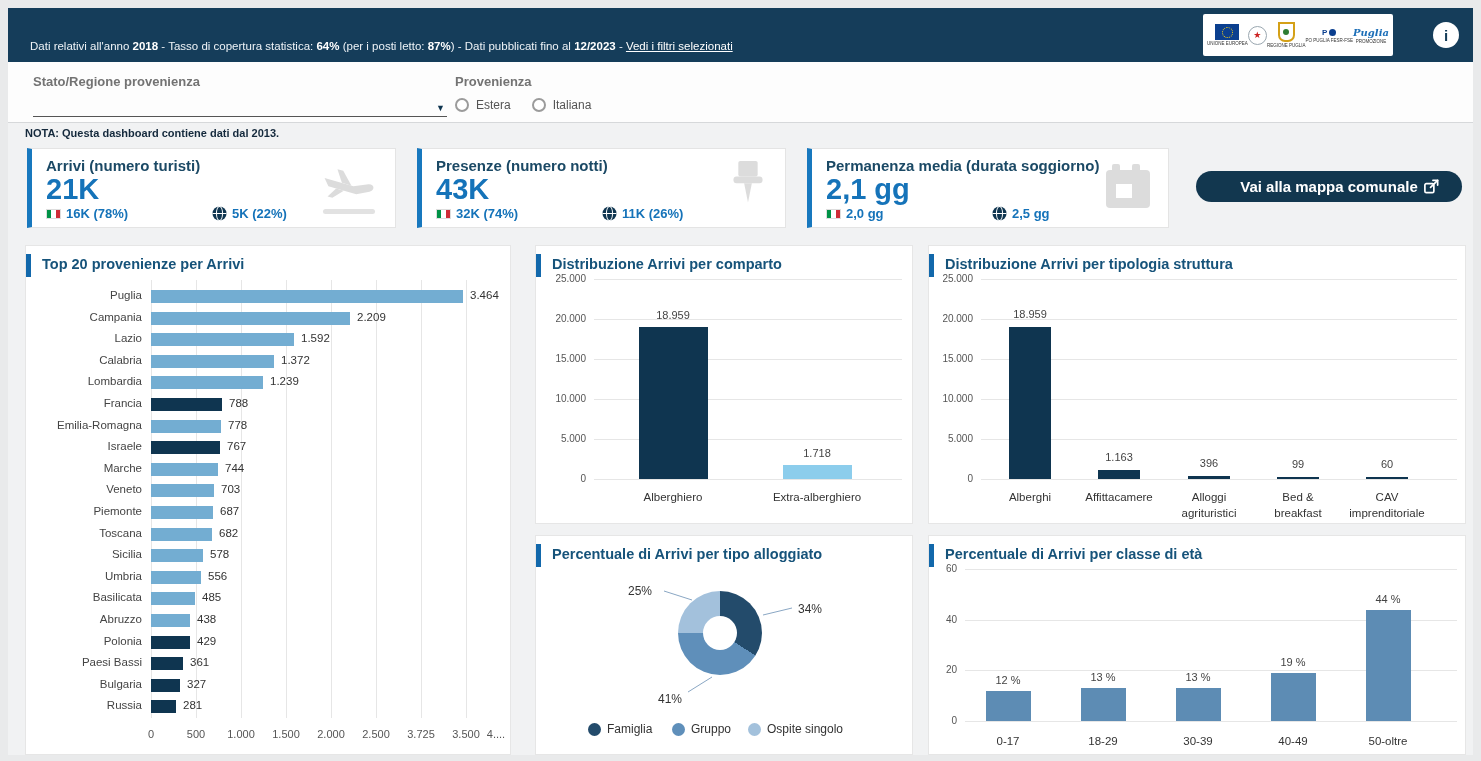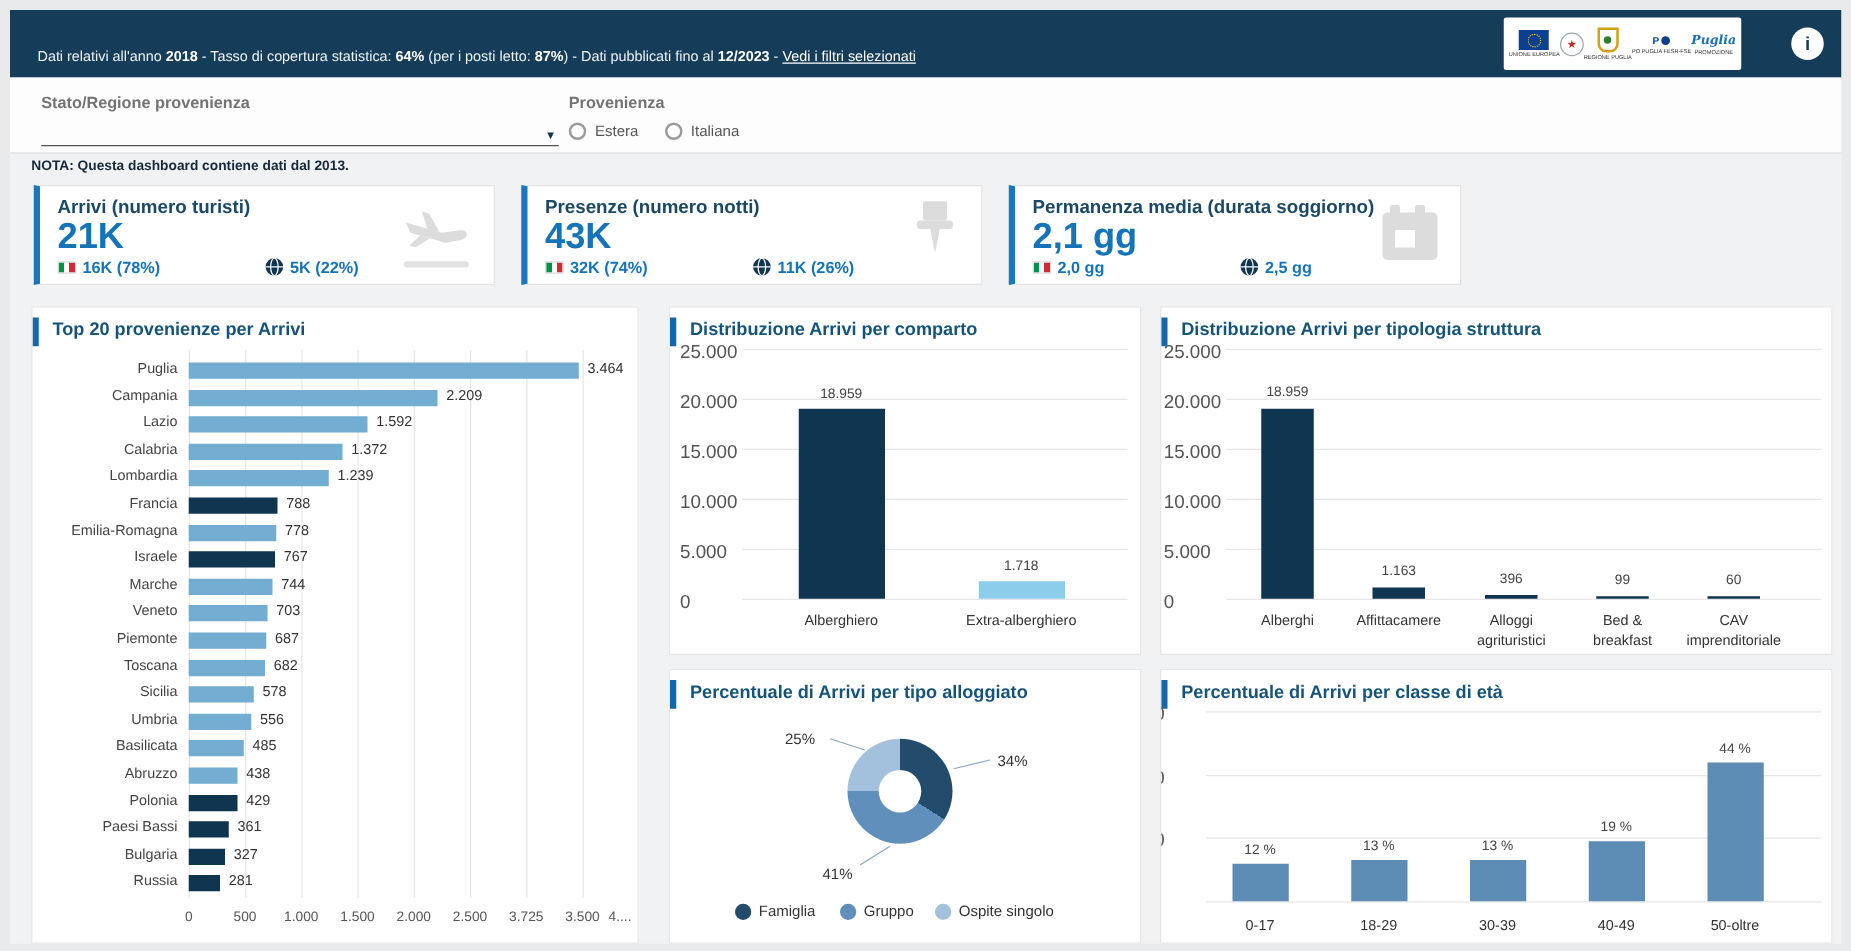--- a/index.html
+++ b/index.html
@@ -54,21 +54,21 @@
   .cardE{left:928px;top:535px;width:538px;height:220px;}
   .acc{position:absolute;left:0;top:8px;width:5px;height:23px;background:#1268ab;}
   .ct{position:absolute;left:16px;top:10px;font-size:14.5px;font-weight:bold;color:#16537a;}
   .plot{position:absolute;left:0;top:0;right:0;bottom:0;}
   .vgrid{position:absolute;width:1px;background:#e6e6e6;}
   .hgrid{position:absolute;height:1px;background:#e6e6e6;}
   .hbar-label{position:absolute;font-size:11.5px;color:#444;text-align:right;}
   .hbar{position:absolute;height:13px;}
   .hbar-val{position:absolute;font-size:11.5px;color:#333;}
   .xtick{position:absolute;font-size:11px;color:#555;transform:translateX(-50%);}
-  .ytick{position:absolute;font-size:15px;color:#555;text-align:left;width:42px;}
+  .ytick{position:absolute;font-size:10px;color:#555;text-align:right;width:42px;}
   .vbar{position:absolute;}
   .vbar-val{position:absolute;font-size:11px;color:#444;transform:translateX(-50%);white-space:nowrap;}
   .cat-label{position:absolute;font-size:11.5px;color:#333;transform:translateX(-50%);text-align:center;white-space:pre-line;line-height:16px;}
   
   .donut-ring{position:absolute;left:142px;top:55px;width:84px;height:84px;border-radius:50%;}
   .donut-hole{position:absolute;left:167px;top:80px;width:34px;height:34px;border-radius:50%;background:#ffffff;}
   .pie-label{position:absolute;font-size:12px;color:#333;}
   .legend{position:absolute;display:flex;align-items:center;gap:6px;font-size:12px;color:#333;cursor:pointer;}
   .legend-dot{width:13px;height:13px;border-radius:50%;}
 </style>
@@ -202,20 +202,28 @@
         <g fill="#dcdcdc">
           <rect x="10" y="4" width="8" height="10" rx="2"></rect>
           <rect x="30" y="4" width="8" height="10" rx="2"></rect>
           <rect x="4" y="10" width="44" height="38" rx="4"></rect>
         </g>
         <rect x="14" y="24" width="16" height="14" fill="#ffffff"></rect>
       </svg>
     </div>
   </div>
 
+  <div class="map-btn">
+    <span>Vai alla mappa comunale</span>
+    <svg width="17" height="17" viewBox="0 0 18 18" fill="none" stroke="#ffffff" stroke-width="1.8" stroke-linecap="round" stroke-linejoin="round">
+        <rect x="2" y="6" width="9.5" height="9.5" rx="1.5"></rect>
+        <path d="M8 10 L15.5 2.5"></path>
+        <path d="M10.5 2.5 h5 v5"></path>
+      </svg>
+  </div>
 
   <div class="card cardA">
     <div class="acc"></div>
     <div class="ct">Top 20 provenienze per Arrivi</div>
     <div class="plot" id="top20-plot">
         <div class="vgrid" style="left: 125px; top: 34px; height: 438px;"></div>
         <div class="xtick" style="left: 125px; top: 482px;">0</div>
         <div class="vgrid" style="left: 170px; top: 34px; height: 438px;"></div>
         <div class="xtick" style="left: 170px; top: 482px;">500</div>
         <div class="vgrid" style="left: 215px; top: 34px; height: 438px;"></div>

